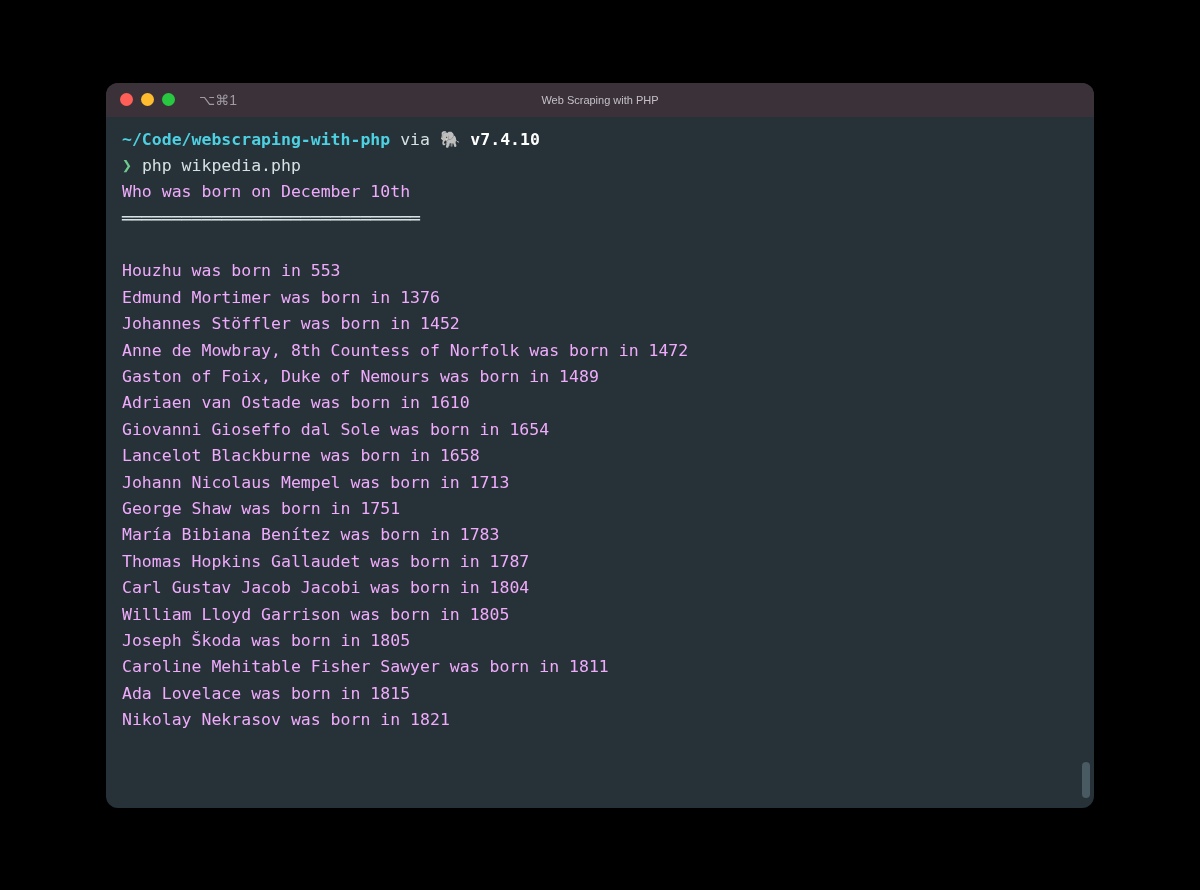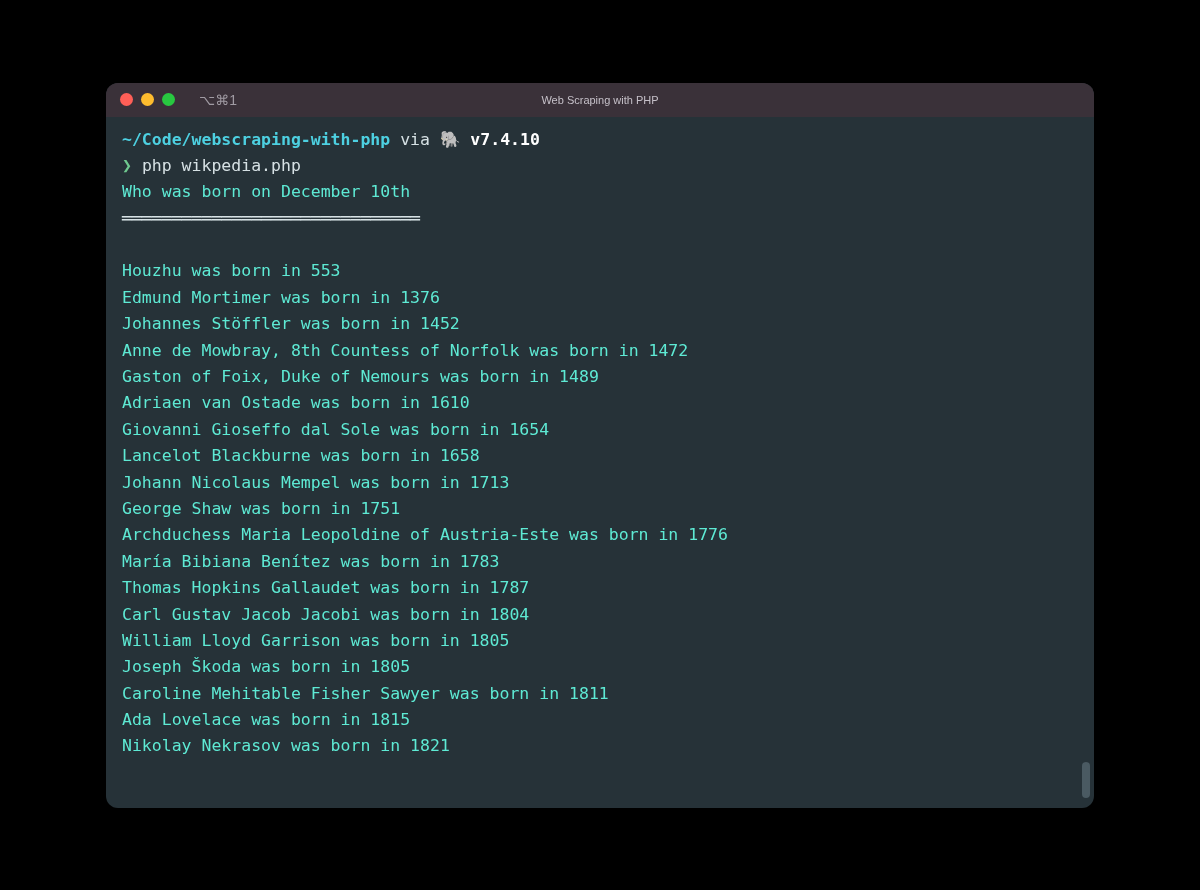--- a/index.html
+++ b/index.html
@@ -114,21 +114,21 @@
       color: #6fc98f;
       font-weight: bold;
     }
     
     .command-text {
       color: #d6e1e4;
       font-weight: normal;
     }
     
     .output-line {
-      color: #5eead4;
+      color: #f0abfc;
       white-space: pre;
     }
     
     .divider-line {
       color: #d6e1e4;
       letter-spacing: 0;
     }
     
     .scrollbar-track {
       position: absolute;
@@ -186,21 +186,20 @@
         <div class="output-line">Houzhu was born in 553</div>
         <div class="output-line">Edmund Mortimer was born in 1376</div>
         <div class="output-line">Johannes Stöffler was born in 1452</div>
         <div class="output-line">Anne de Mowbray, 8th Countess of Norfolk was born in 1472</div>
         <div class="output-line">Gaston of Foix, Duke of Nemours was born in 1489</div>
         <div class="output-line">Adriaen van Ostade was born in 1610</div>
         <div class="output-line">Giovanni Gioseffo dal Sole was born in 1654</div>
         <div class="output-line">Lancelot Blackburne was born in 1658</div>
         <div class="output-line">Johann Nicolaus Mempel was born in 1713</div>
         <div class="output-line">George Shaw was born in 1751</div>
-        <div class="output-line">Archduchess Maria Leopoldine of Austria-Este was born in 1776</div>
         <div class="output-line">María Bibiana Benítez was born in 1783</div>
         <div class="output-line">Thomas Hopkins Gallaudet was born in 1787</div>
         <div class="output-line">Carl Gustav Jacob Jacobi was born in 1804</div>
         <div class="output-line">William Lloyd Garrison was born in 1805</div>
         <div class="output-line">Joseph Škoda was born in 1805</div>
         <div class="output-line">Caroline Mehitable Fisher Sawyer was born in 1811</div>
         <div class="output-line">Ada Lovelace was born in 1815</div>
         <div class="output-line">Nikolay Nekrasov was born in 1821</div>
       </div>
 

